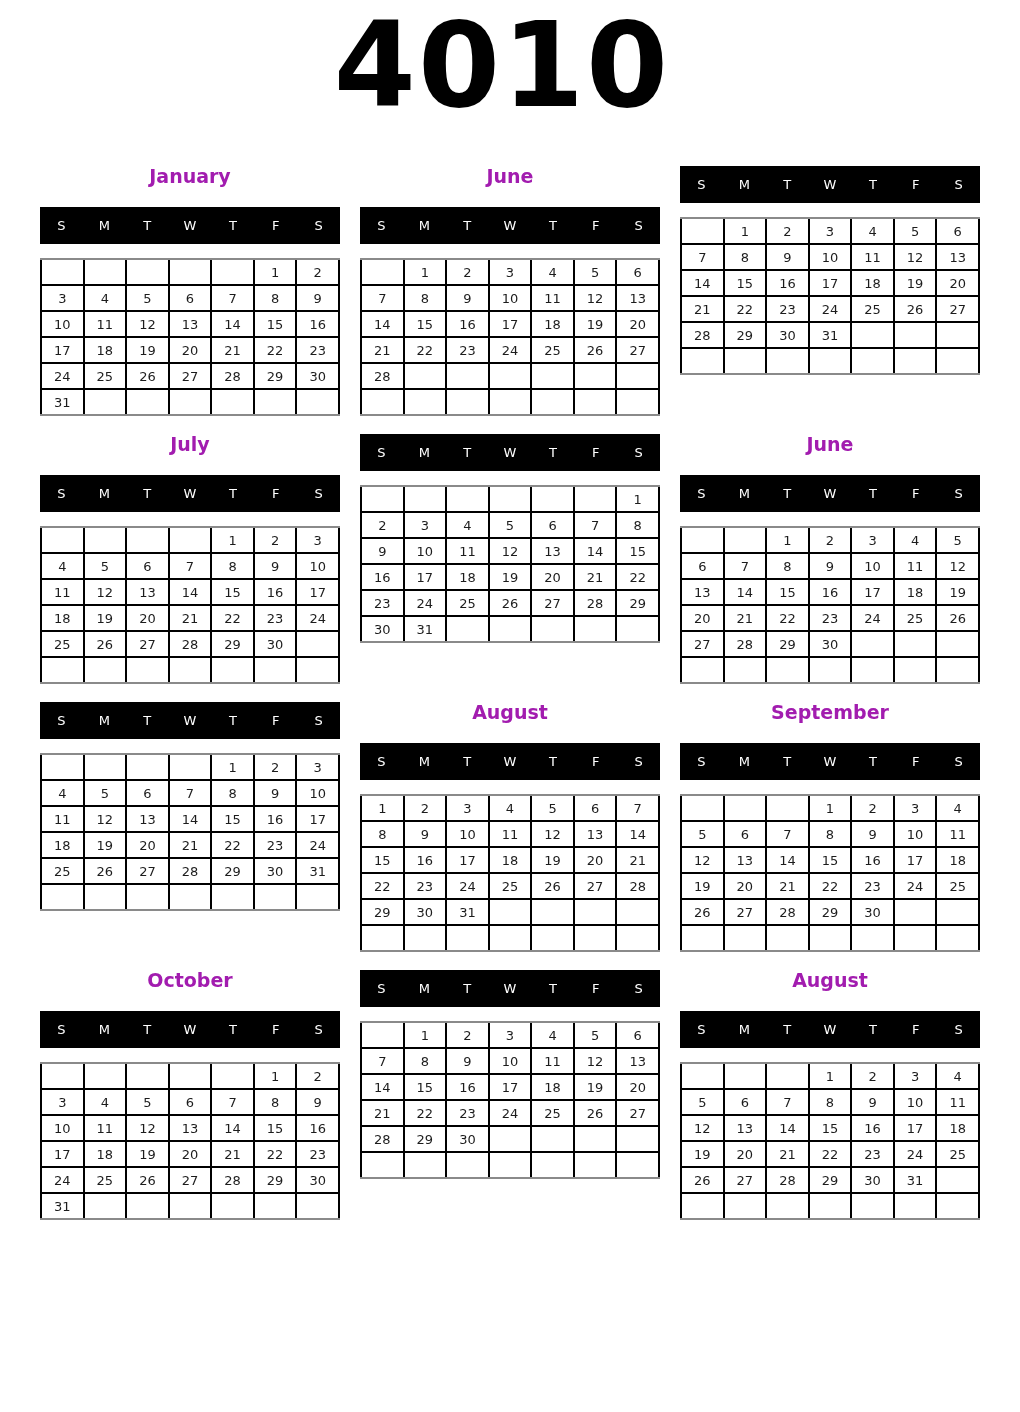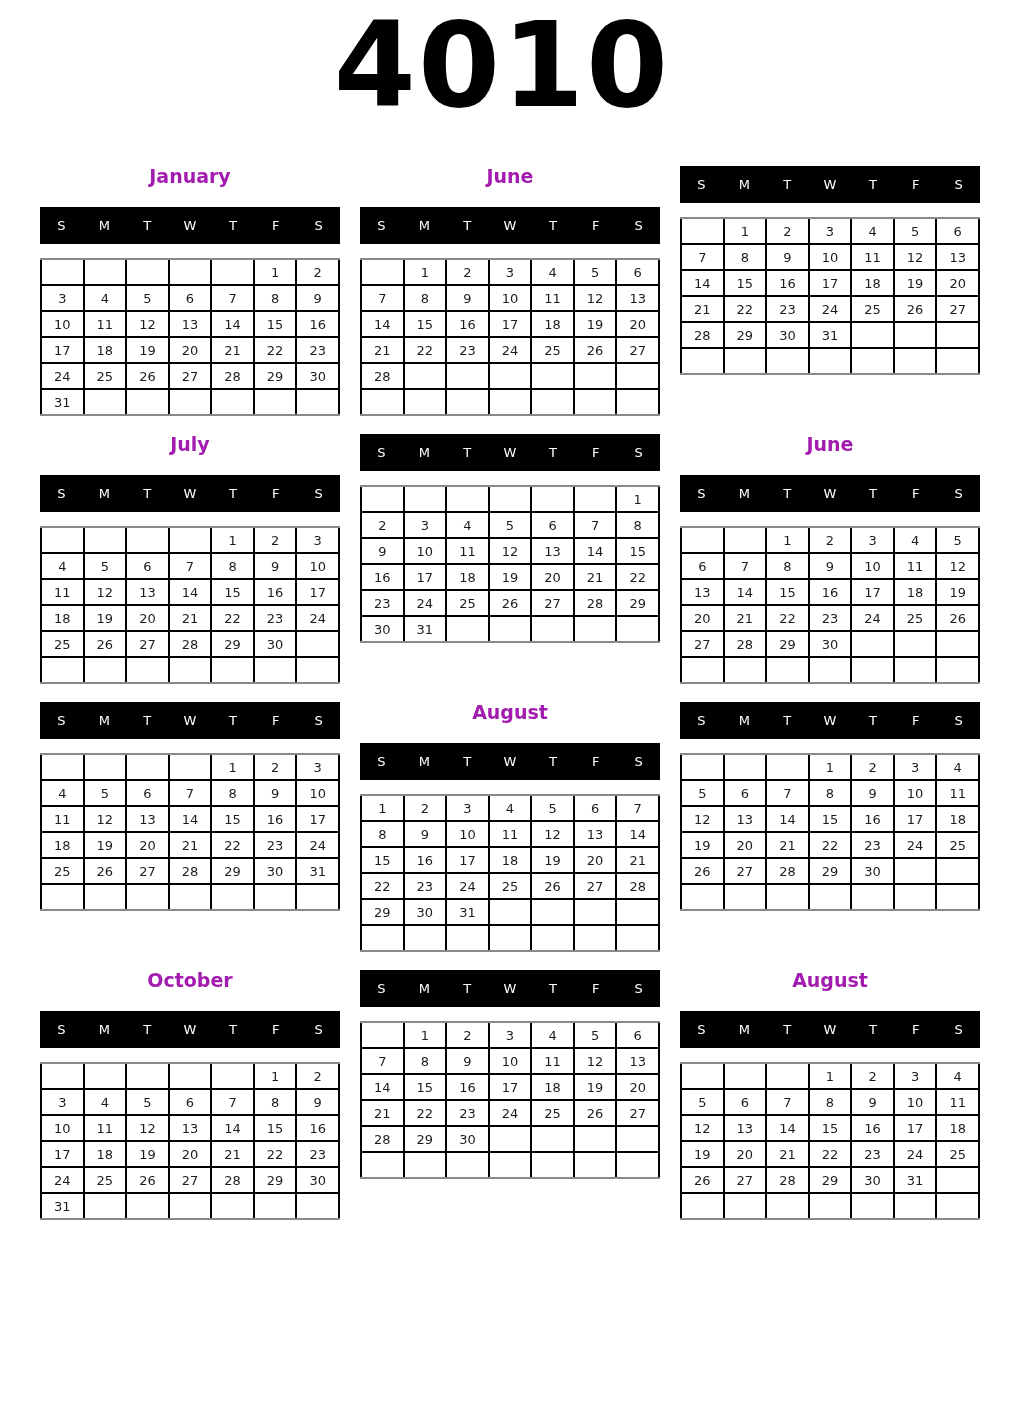--- a/index.html
+++ b/index.html
@@ -661,20 +661,21 @@
                 <td></td>
                 <td></td>
                 <td></td>
               </tr>
             </tbody>
           </table>
     </div>
   </div>
 
   <div class="month">
+    <h2 class="month-name">September</h2>
     <div class="dow">
           <span>S</span>
           <span>M</span>
           <span>T</span>
           <span>W</span>
           <span>T</span>
           <span>F</span>
           <span>S</span>
         </div>
     <div class="grid-wrap">

